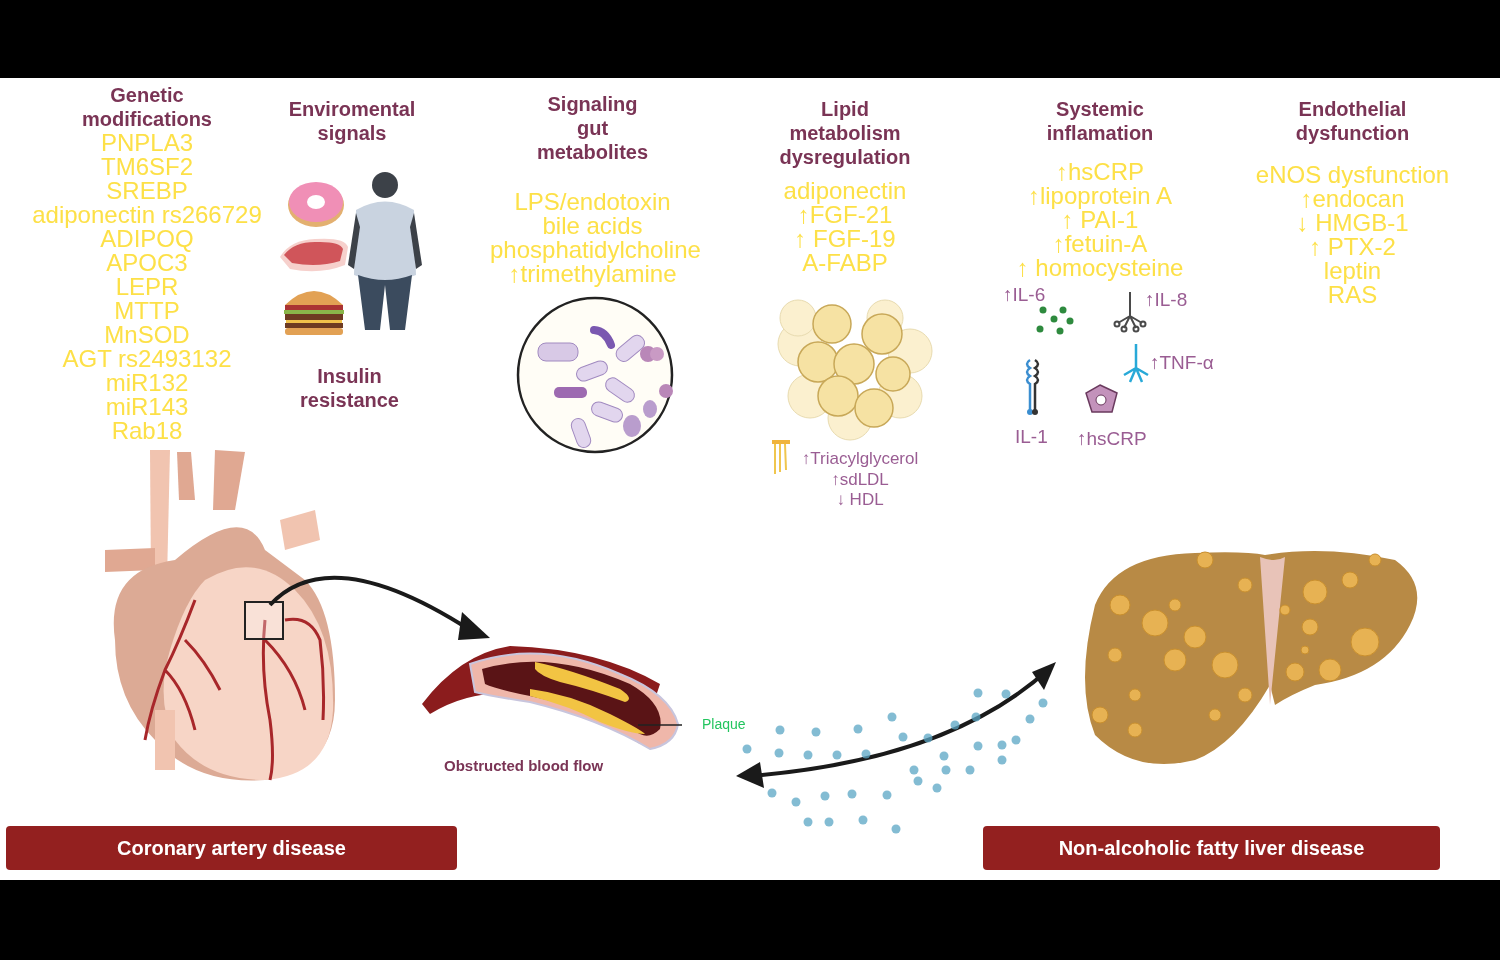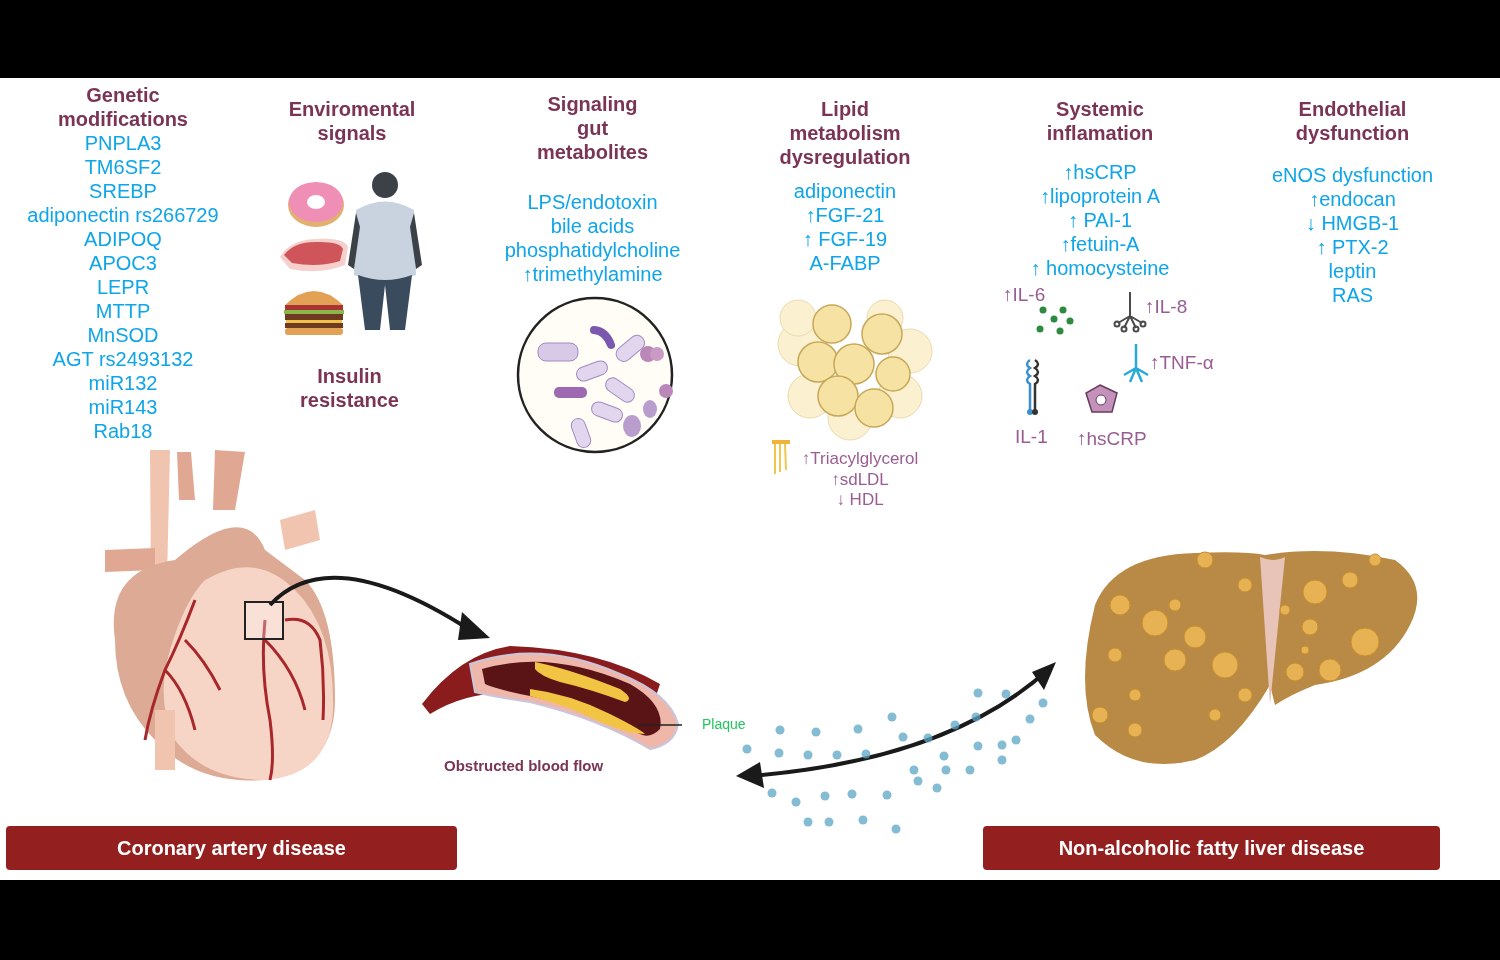--- a/index.html
+++ b/index.html
@@ -1,34 +1,34 @@
 <!DOCTYPE html>
 <html><head>
 <meta charset="utf-8">
 <style>
   html, body { margin:0; padding:0; background:#000; }
   body { width:1500px; height:960px; position:relative; overflow:hidden; font-family:"Liberation Sans", sans-serif; }
   .canvas { position:absolute; left:0; top:78px; width:1500px; height:802px; background:#fff; }
   .col { position:absolute; text-align:center; }
   .hdr { color:#7a3455; font-weight:bold; font-size:20px; line-height:24px; white-space:pre-line; }
-  .items { color:#0ea5e9; font-size:20px; line-height:24px; }
+  .items { color:#fde047; font-size:24px; line-height:24px; }
   .items div { white-space:nowrap; }
   .small { color:#9a5d93; font-size:17px; line-height:20.5px; }
   .lbl { position:absolute; color:#9a5d93; font-size:19px; white-space:nowrap; }
   .banner { position:absolute; height:44px; background:#93201f; border-radius:4px; color:#ffffff; font-weight:bold; font-size:20px; display:flex; align-items:center; justify-content:center; }
   svg { position:absolute; overflow:visible; }
   .cap { position:absolute; color:#7a3455; font-weight:bold; font-size:15px; white-space:nowrap; }
   .plaque { position:absolute; color:#22c55e; font-size:14px; }
 </style>
 </head>
 <body>
 
 <div class="canvas"></div>
 
-<div class="col" style="left:8px;top:83px;width:230px;">
+<div class="col" style="left:0;top:83px;width:230px;padding-left:32px;">
   <div class="hdr">Genetic
 modifications</div>
   <div class="items" id="genetic-items">
       <div>PNPLA3</div>
       <div>TM6SF2</div>
       <div>SREBP</div>
       <div>adiponectin rs266729</div>
       <div>ADIPOQ</div>
       <div>APOC3</div>
       <div>LEPR</div>
@@ -153,21 +153,21 @@
 inflamation</div>
   <div class="items" style="margin-top:15px" id="inflammation-items">
       <div>↑hsCRP</div>
       <div>↑lipoprotein A</div>
       <div>↑ PAI-1</div>
       <div>↑fetuin-A</div>
       <div>↑ homocysteine</div>
     </div>
 </div>
 <div class="lbl" style="left:1003px;top:284px">↑IL-6</div>
-<div class="lbl" style="left:1145px;top:296px">↑IL-8</div>
+<div class="lbl" style="left:1145px;top:289px">↑IL-8</div>
 <div class="lbl" style="left:1150px;top:352px">↑TNF-α</div>
 <div class="lbl" style="left:1015px;top:426px">IL-1</div>
 <div class="lbl" style="left:1077px;top:428px">↑hsCRP</div>
 <svg style="left:1000px;top:290px" width="160" height="140">
   <g fill="#2e8a3e">
     <circle cx="43" cy="20" r="3.5"></circle>
       <circle cx="63" cy="20" r="3.5"></circle>
       <circle cx="54" cy="29" r="3.5"></circle>
     <circle cx="40" cy="39" r="3.5"></circle>
       <circle cx="60" cy="41" r="3.5"></circle>

